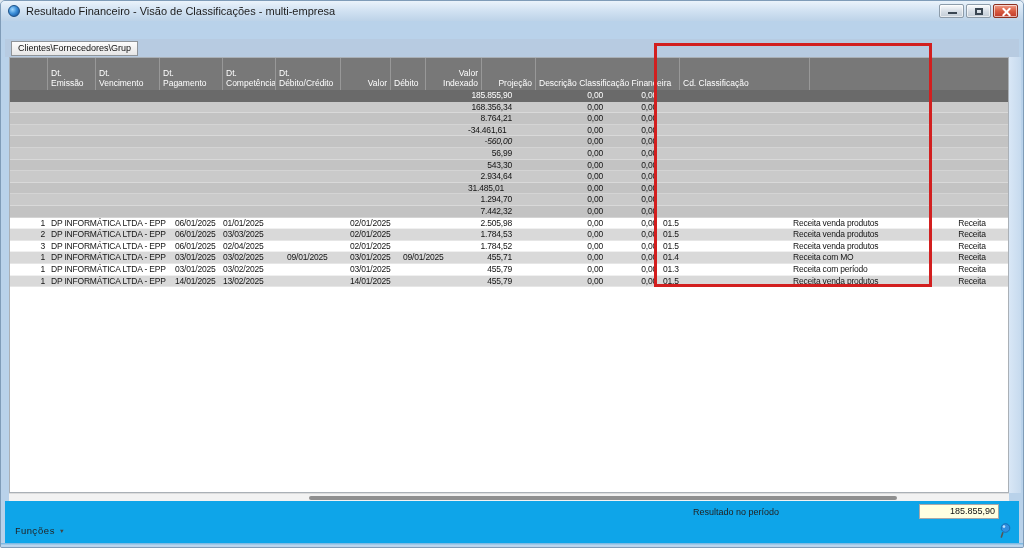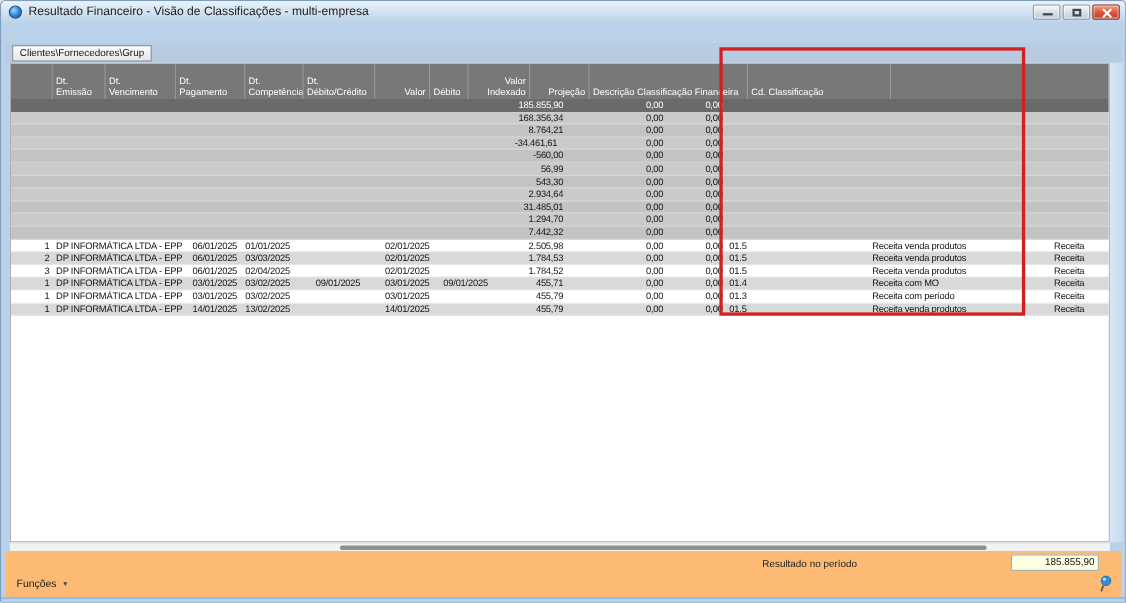--- a/index.html
+++ b/index.html
@@ -59,27 +59,27 @@
 
   
   .vstrip{ position:absolute; top:56px; left:1008px; width:12px; height:436px;
            background:linear-gradient(90deg,#d9e7f6,#c6daee); }
   .hscroll{ position:absolute; top:492px; left:8px; width:1000px; height:8px;
             background:#f2f2f2; border-top:1px solid #dcdcdc; }
   .hthumb{ position:absolute; top:2px; left:300px; width:588px; height:4px;
            background:#8f8f8f; border-radius:2px; }
 
   
-  .footer{ position:absolute; top:500px; left:4px; right:4px; height:42px; background:#fdba74; }
+  .footer{ position:absolute; top:500px; left:4px; right:4px; height:42px; background:#0ea5e9; }
   .result-label{ position:absolute; left:688px; top:6px; font-size:9px; color:#222; }
   .result-box{ position:absolute; right:20px; top:3px; width:80px; height:15px;
                border:1px solid #a8a8a8; font-size:9px; line-height:13px; text-align:right;
                padding-right:3px; color:#111; }
   .funcbtn{ position:absolute; left:6px; top:23px; font-size:9.5px; color:#222;
-            display:flex; align-items:center; gap:5px; padding:2px 4px; }
+            display:flex; align-items:center; gap:5px; padding:2px 4px;font-family:Liberation Mono, monospace; }
   .funcbtn .arr{ font-size:6px; color:#444; }
   .pin{ position:absolute; right:8px; top:22px; }
 
   
   .red-rect{ position:absolute; left:653px; top:42px; width:278px; height:244px;
              border:3px solid #d21f1f; pointer-events:none; z-index:50; }
 
   .bottom-border{ position:absolute; left:0; right:0; top:542px; height:6px;
                   background:linear-gradient(#6fb3e0,#bcd6ee 40%,#b3cfe9); }
 </style>
@@ -221,21 +221,21 @@
           <div class="cell" style="width: 76px; text-align: center;"></div>
         </div>
         <div class="grow r-sum-b">
           <div class="cell" style="width: 38px; text-align: right;"></div>
           <div class="cell" style="width: 124px; text-align: left;"></div>
           <div class="cell" style="width: 48px; text-align: left;"></div>
           <div class="cell" style="width: 64px; text-align: left;"></div>
           <div class="cell" style="width: 63px; text-align: left;"></div>
           <div class="cell" style="width: 53px; text-align: left;"></div>
           <div class="cell" style="width: 65px; text-align: left;"></div>
-          <div class="cell" style="width: 50px; text-align: right;">-560,00</div>
+          <div class="cell" style="width: 50px; text-align: right; font-style: italic;">-560,00</div>
           <div class="cell" style="width: 35px; text-align: left;"></div>
           <div class="cell" style="width: 56px; text-align: right;">0,00</div>
           <div class="cell" style="width: 54px; text-align: right;">0,00</div>
           <div class="cell" style="width: 130px; text-align: left;"></div>
           <div class="cell" style="width: 144px; text-align: left;"></div>
           <div class="cell" style="width: 76px; text-align: center;"></div>
         </div>
         <div class="grow r-sum-a">
           <div class="cell" style="width: 38px; text-align: right;"></div>
           <div class="cell" style="width: 124px; text-align: left;"></div>
@@ -285,21 +285,21 @@
           <div class="cell" style="width: 76px; text-align: center;"></div>
         </div>
         <div class="grow r-sum-b">
           <div class="cell" style="width: 38px; text-align: right;"></div>
           <div class="cell" style="width: 124px; text-align: left;"></div>
           <div class="cell" style="width: 48px; text-align: left;"></div>
           <div class="cell" style="width: 64px; text-align: left;"></div>
           <div class="cell" style="width: 63px; text-align: left;"></div>
           <div class="cell" style="width: 53px; text-align: left;"></div>
           <div class="cell" style="width: 65px; text-align: left;"></div>
-          <div class="cell" style="width: 50px; text-align: right;">31.485,01</div>
+          <div class="cell" style="width: 50px; text-align: left;">31.485,01</div>
           <div class="cell" style="width: 35px; text-align: left;"></div>
           <div class="cell" style="width: 56px; text-align: right;">0,00</div>
           <div class="cell" style="width: 54px; text-align: right;">0,00</div>
           <div class="cell" style="width: 130px; text-align: left;"></div>
           <div class="cell" style="width: 144px; text-align: left;"></div>
           <div class="cell" style="width: 76px; text-align: center;"></div>
         </div>
         <div class="grow r-sum-a">
           <div class="cell" style="width: 38px; text-align: right;"></div>
           <div class="cell" style="width: 124px; text-align: left;"></div>

